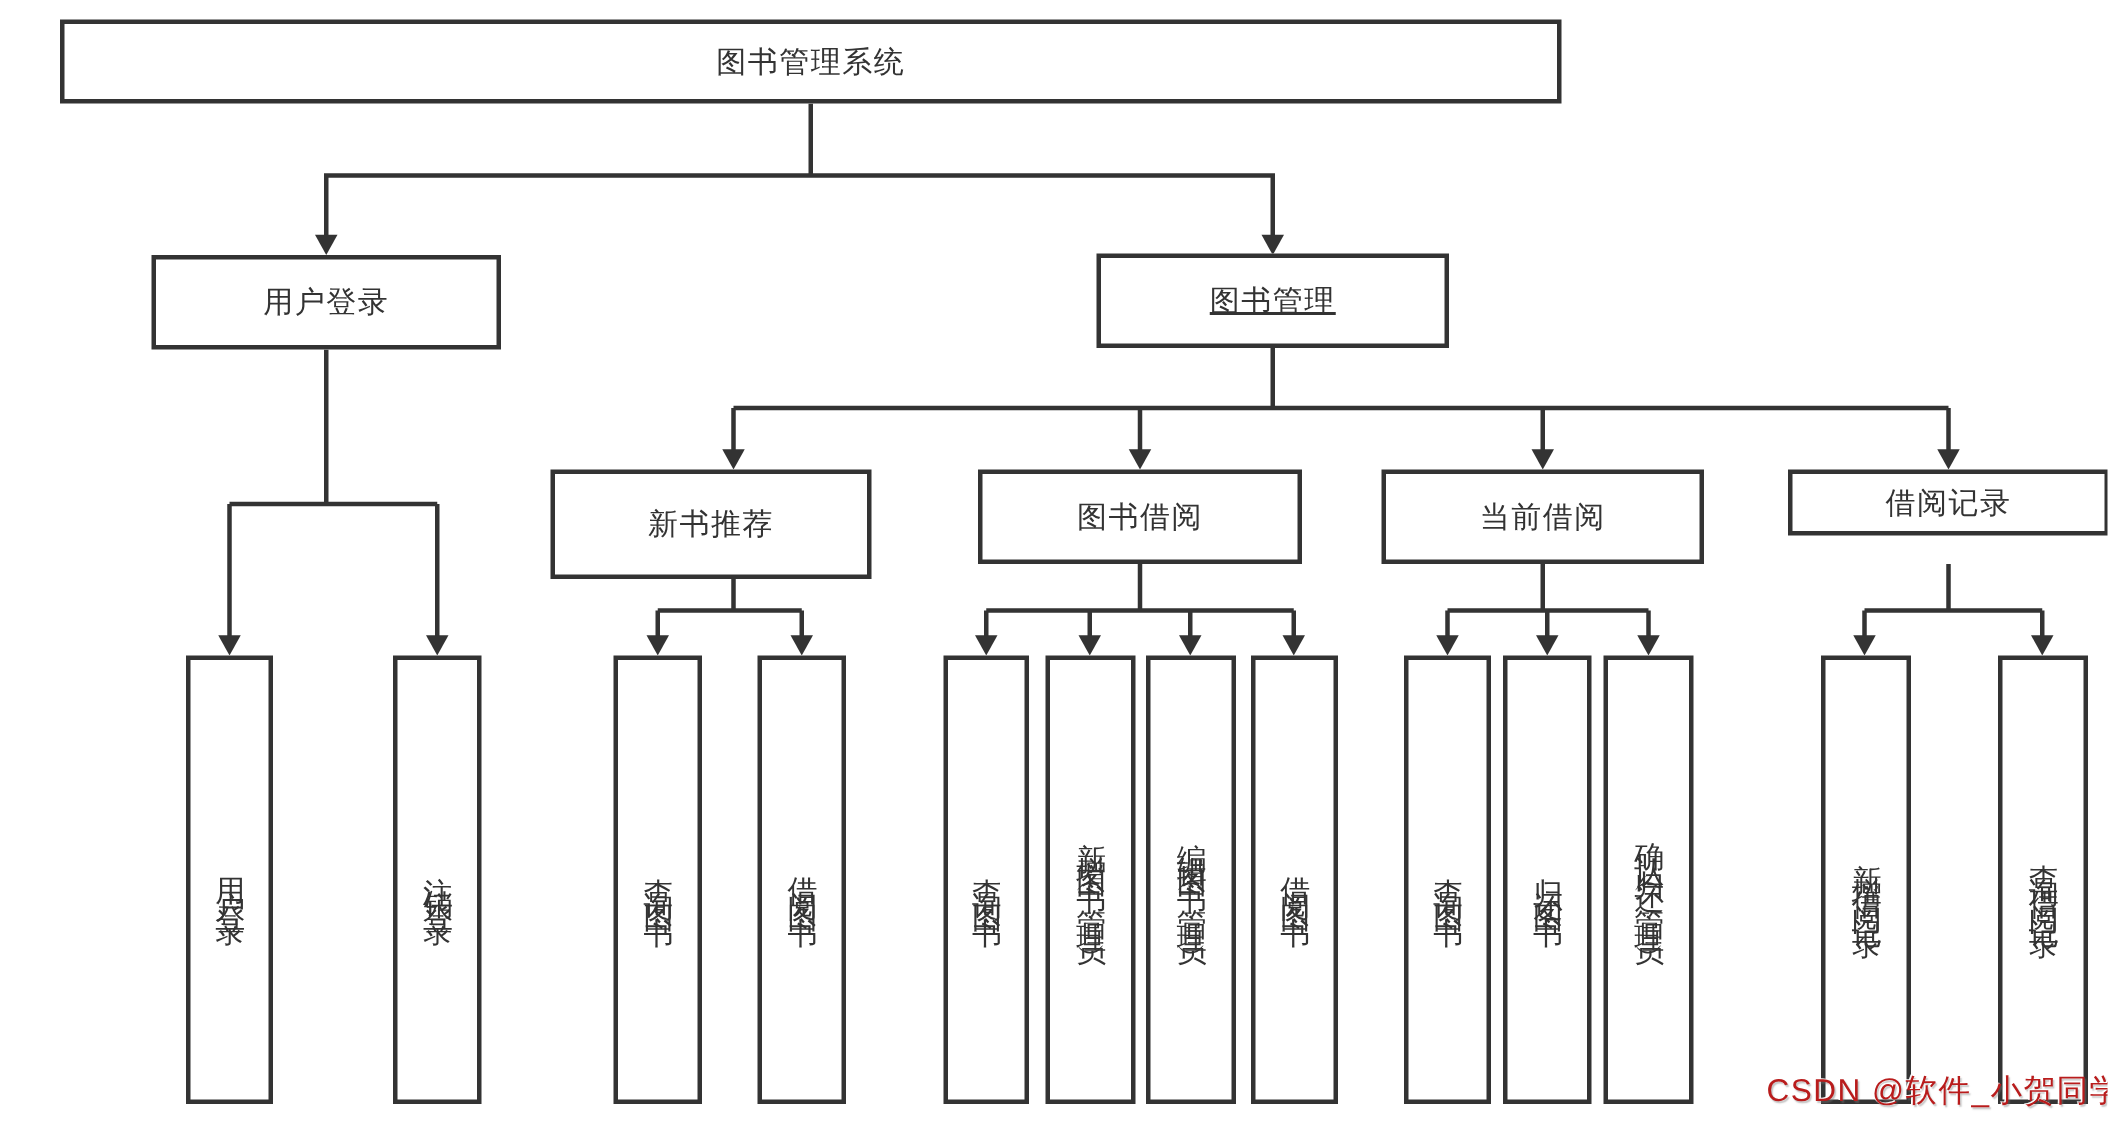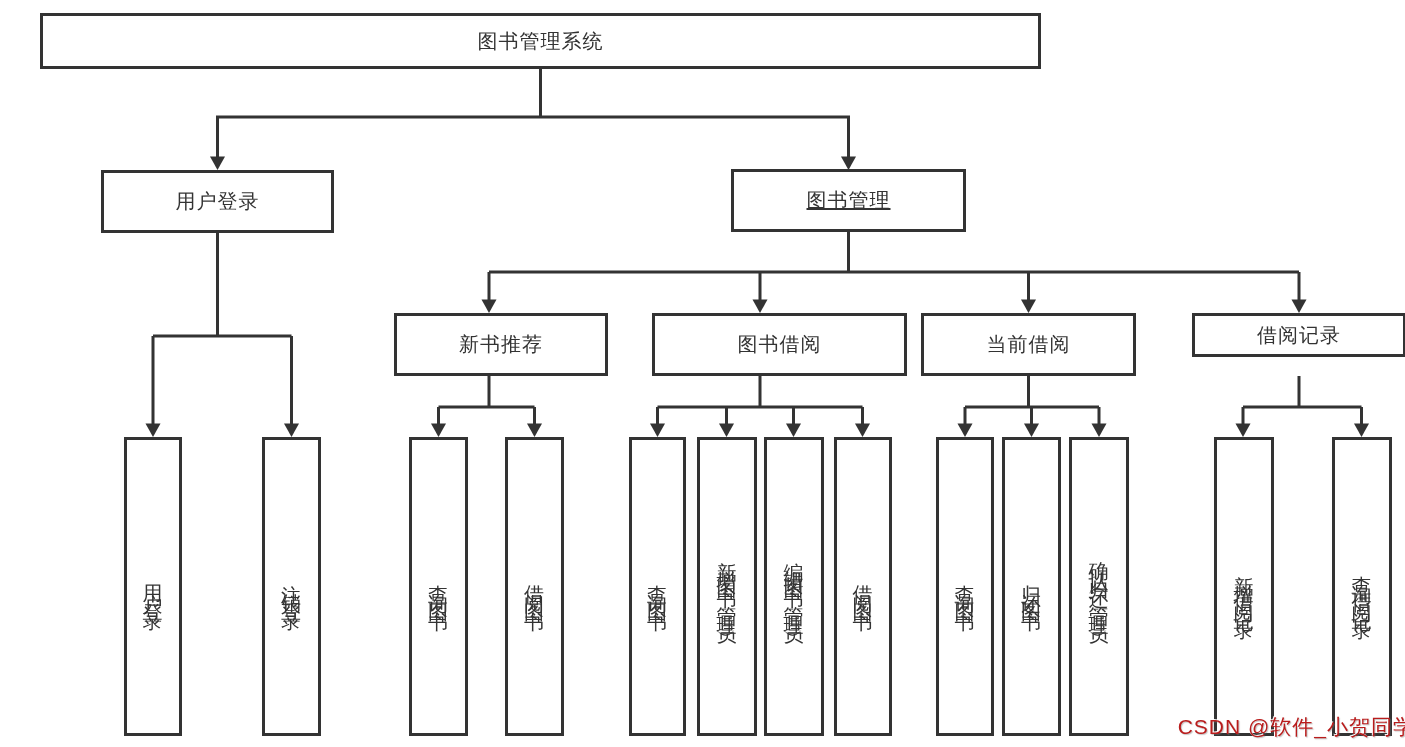--- a/index.html
+++ b/index.html
@@ -73,24 +73,24 @@
     <span class="hlabel">图书管理系统</span>
   </div>
 
   <div class="box" style="left:82px; top:170px; width:233px; height:63px;">
     <span class="hlabel">用户登录</span>
   </div>
   <div class="box" style="left:712px; top:169px; width:235px; height:63px;text-decoration:underline;">
     <span class="hlabel">图书管理</span>
   </div>
 
-  <div class="box" style="left:375px; top:313px; width:214px; height:63px;font-family:Liberation Serif, serif;">
+  <div class="box" style="left:348px; top:313px; width:214px; height:73px;font-family:Liberation Serif, serif;">
     <span class="hlabel">新书推荐</span>
   </div>
-  <div class="box" style="left:633px; top:313px; width:255px; height:63px;">
+  <div class="box" style="left:633px; top:313px; width:216px; height:63px;">
     <span class="hlabel">图书借阅</span>
   </div>
   <div class="box" style="left:902px; top:313px; width:215px; height:63px;justify-content:center;">
     <span class="hlabel">当前借阅</span>
   </div>
   <div class="box" style="left:1173px; top:313px; width:214px; height:44px;">
     <span class="hlabel">借阅记录</span>
   </div>
 
   <div class="box" style="left:105px; top:437px; width:58px; height:299px;">

